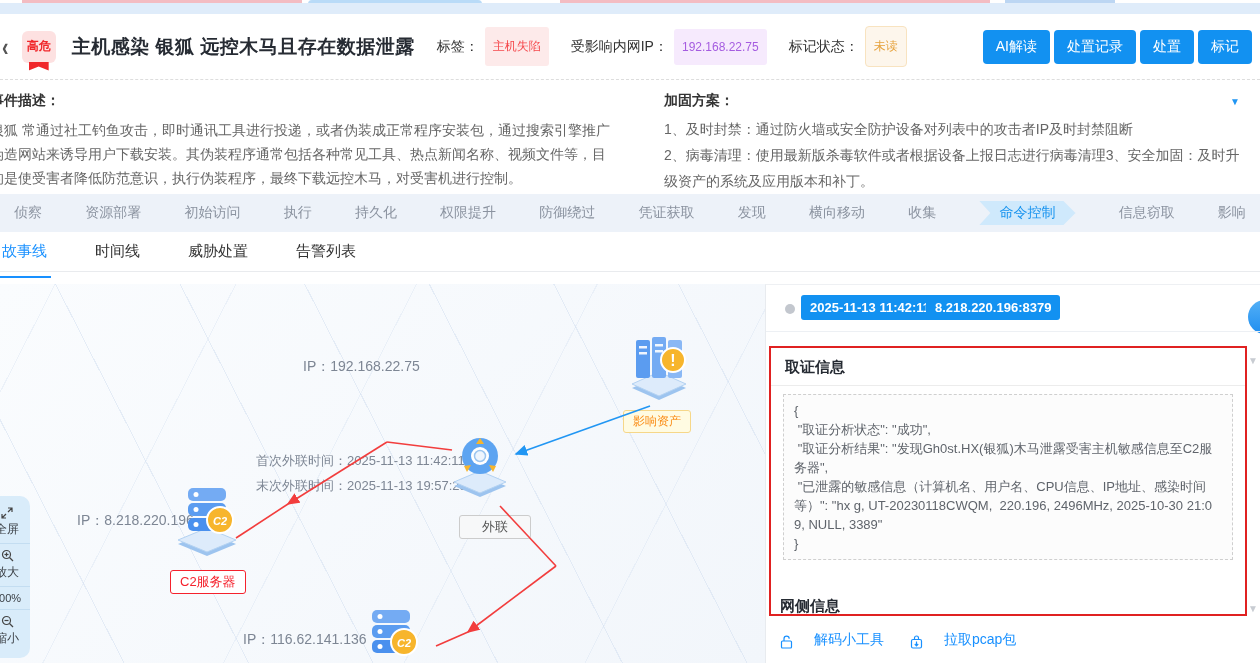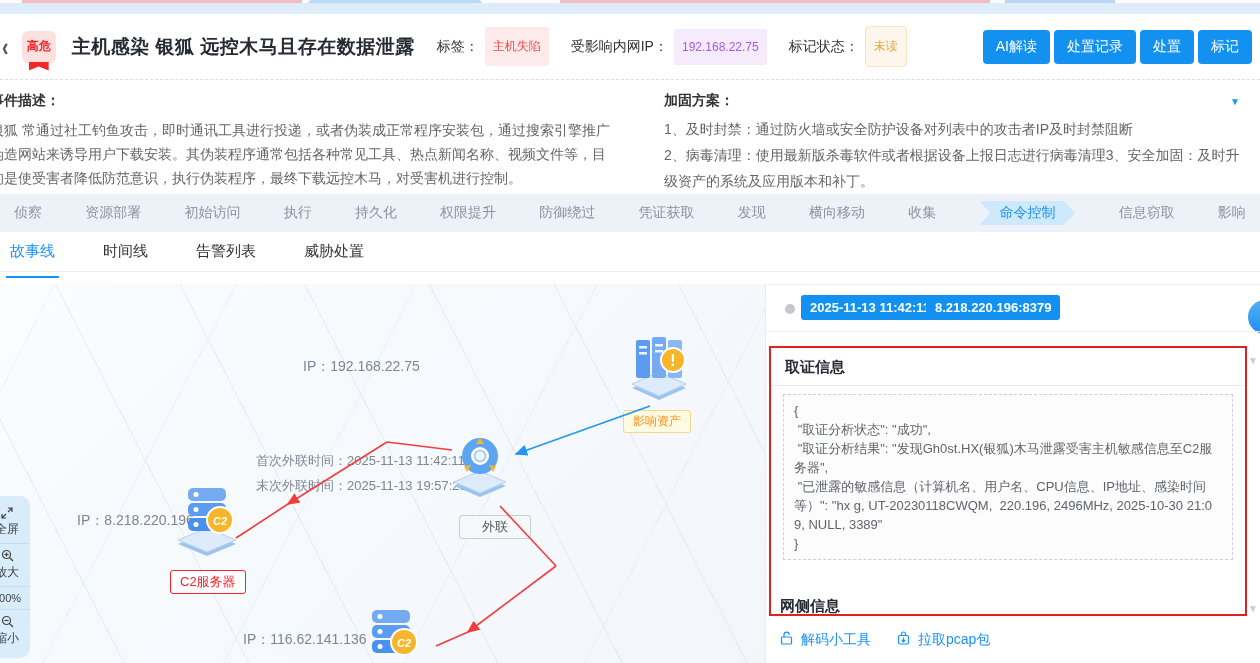--- a/index.html
+++ b/index.html
@@ -43,21 +43,21 @@
   
   #killchain { position:absolute; left:0; top:194px; width:1260px; height:38px; background:#edf2f9;
     display:flex; align-items:center; justify-content:space-between; padding:0 14px; }
   .stage { font-size:14px; color:#8b93a0; white-space:nowrap; }
   .stage.active { color:#1994ef; background:#cfe9fc; padding:3px 20px;
     clip-path:polygon(0 0, calc(100% - 12px) 0, 100% 50%, calc(100% - 12px) 100%, 0 100%, 11px 50%);
     filter:drop-shadow(0 0 1px #5ab5f3); font-weight:normal; }
 
   
   #tabs { position:absolute; left:0; top:232px; width:1260px; height:40px; background:#fff;
-    border-bottom:1px solid #e9ebee; display:flex; align-items:center; gap:40px; padding-left:16px; }
+    border-bottom:1px solid #e9ebee; display:flex; align-items:center; gap:40px; padding-left:8px; }
   .tab { font-size:15px; color:#333; height:52px; display:flex; align-items:center; padding:0 4px;
     white-space:nowrap; position:relative; cursor:pointer; }
   .tab:first-child { margin-left:-10px; }
   .tab.active { color:#1890ff; }
   .tab.active::after { content:""; position:absolute; left:0; right:0; bottom:0; height:2px; background:#1890ff; }
 
   
   #main { position:absolute; left:0; top:284px; width:1260px; height:379px; }
   #topo { position:absolute; left:0; top:0; width:765px; height:379px; overflow:hidden;
     background:
@@ -94,21 +94,21 @@
   #forensics-box { position:absolute; left:3px; top:61px; width:478px; height:270px; border:2px solid #e02121;
     background:#fff; }
   .panel-sec-title { font-size:15px; font-weight:bold; color:#262b33; }
   #forensics-title-row { padding:10px 14px 8px; border-bottom:1px solid #ececec; }
   #forensics-json { margin:8px 12px; border:1px dashed #cfcfcf; background:#fcfcfc; padding:6px 10px;
     font-size:13px; color:#5f646b; line-height:19px; white-space:pre-wrap; word-break:break-all; }
   .caret-grey { position:absolute; color:#c8ccd2; font-size:10px; }
 
   #network-title { position:absolute; left:14px; top:312px; }
   #links-row { position:absolute; left:14px; top:346px; display:flex; gap:26px; align-items:center; }
-  .blue-link { color:#1890ff; font-size:14px; display:flex; align-items:flex-start; gap:8px; cursor:pointer; white-space:nowrap; }
+  .blue-link { color:#1890ff; font-size:14px; display:flex; align-items:flex-end; gap:21px; cursor:pointer; white-space:nowrap; }
 </style>
 </head>
 <body>
 
 <div id="app">
 
   <div id="strip-top">
     <div class="seg" style="left:22px;width:280px;background:#f3bcc2;"></div>
     <div id="tab-bump"></div>
     <div class="seg" style="left:560px;width:430px;background:#f3bcc2;"></div>
@@ -165,22 +165,22 @@
     <span class="stage">横向移动</span>
     <span class="stage">收集</span>
     <span class="stage active">命令控制</span>
     <span class="stage">信息窃取</span>
     <span class="stage">影响</span>
   </div>
 
   <div id="tabs">
     <div class="tab active">故事线</div>
     <div class="tab">时间线</div>
+    <div class="tab">威胁处置</div>
     <div class="tab">告警列表</div>
-    <div class="tab">威胁处置</div>
   </div>
 
   <div id="main">
 
     <div id="topo">
 
       <span class="topo-text" style="left:303px;top:74px;">IP：192.168.22.75</span>
       <span class="topo-text small" style="left:256px;top:168px;">首次外联时间：2025-11-13 11:42:11</span>
       <span class="topo-text small" style="left:256px;top:193px;">末次外联时间：2025-11-13 19:57:25</span>
       <span class="topo-text" style="left:77px;top:228px;">IP：8.218.220.196</span>

